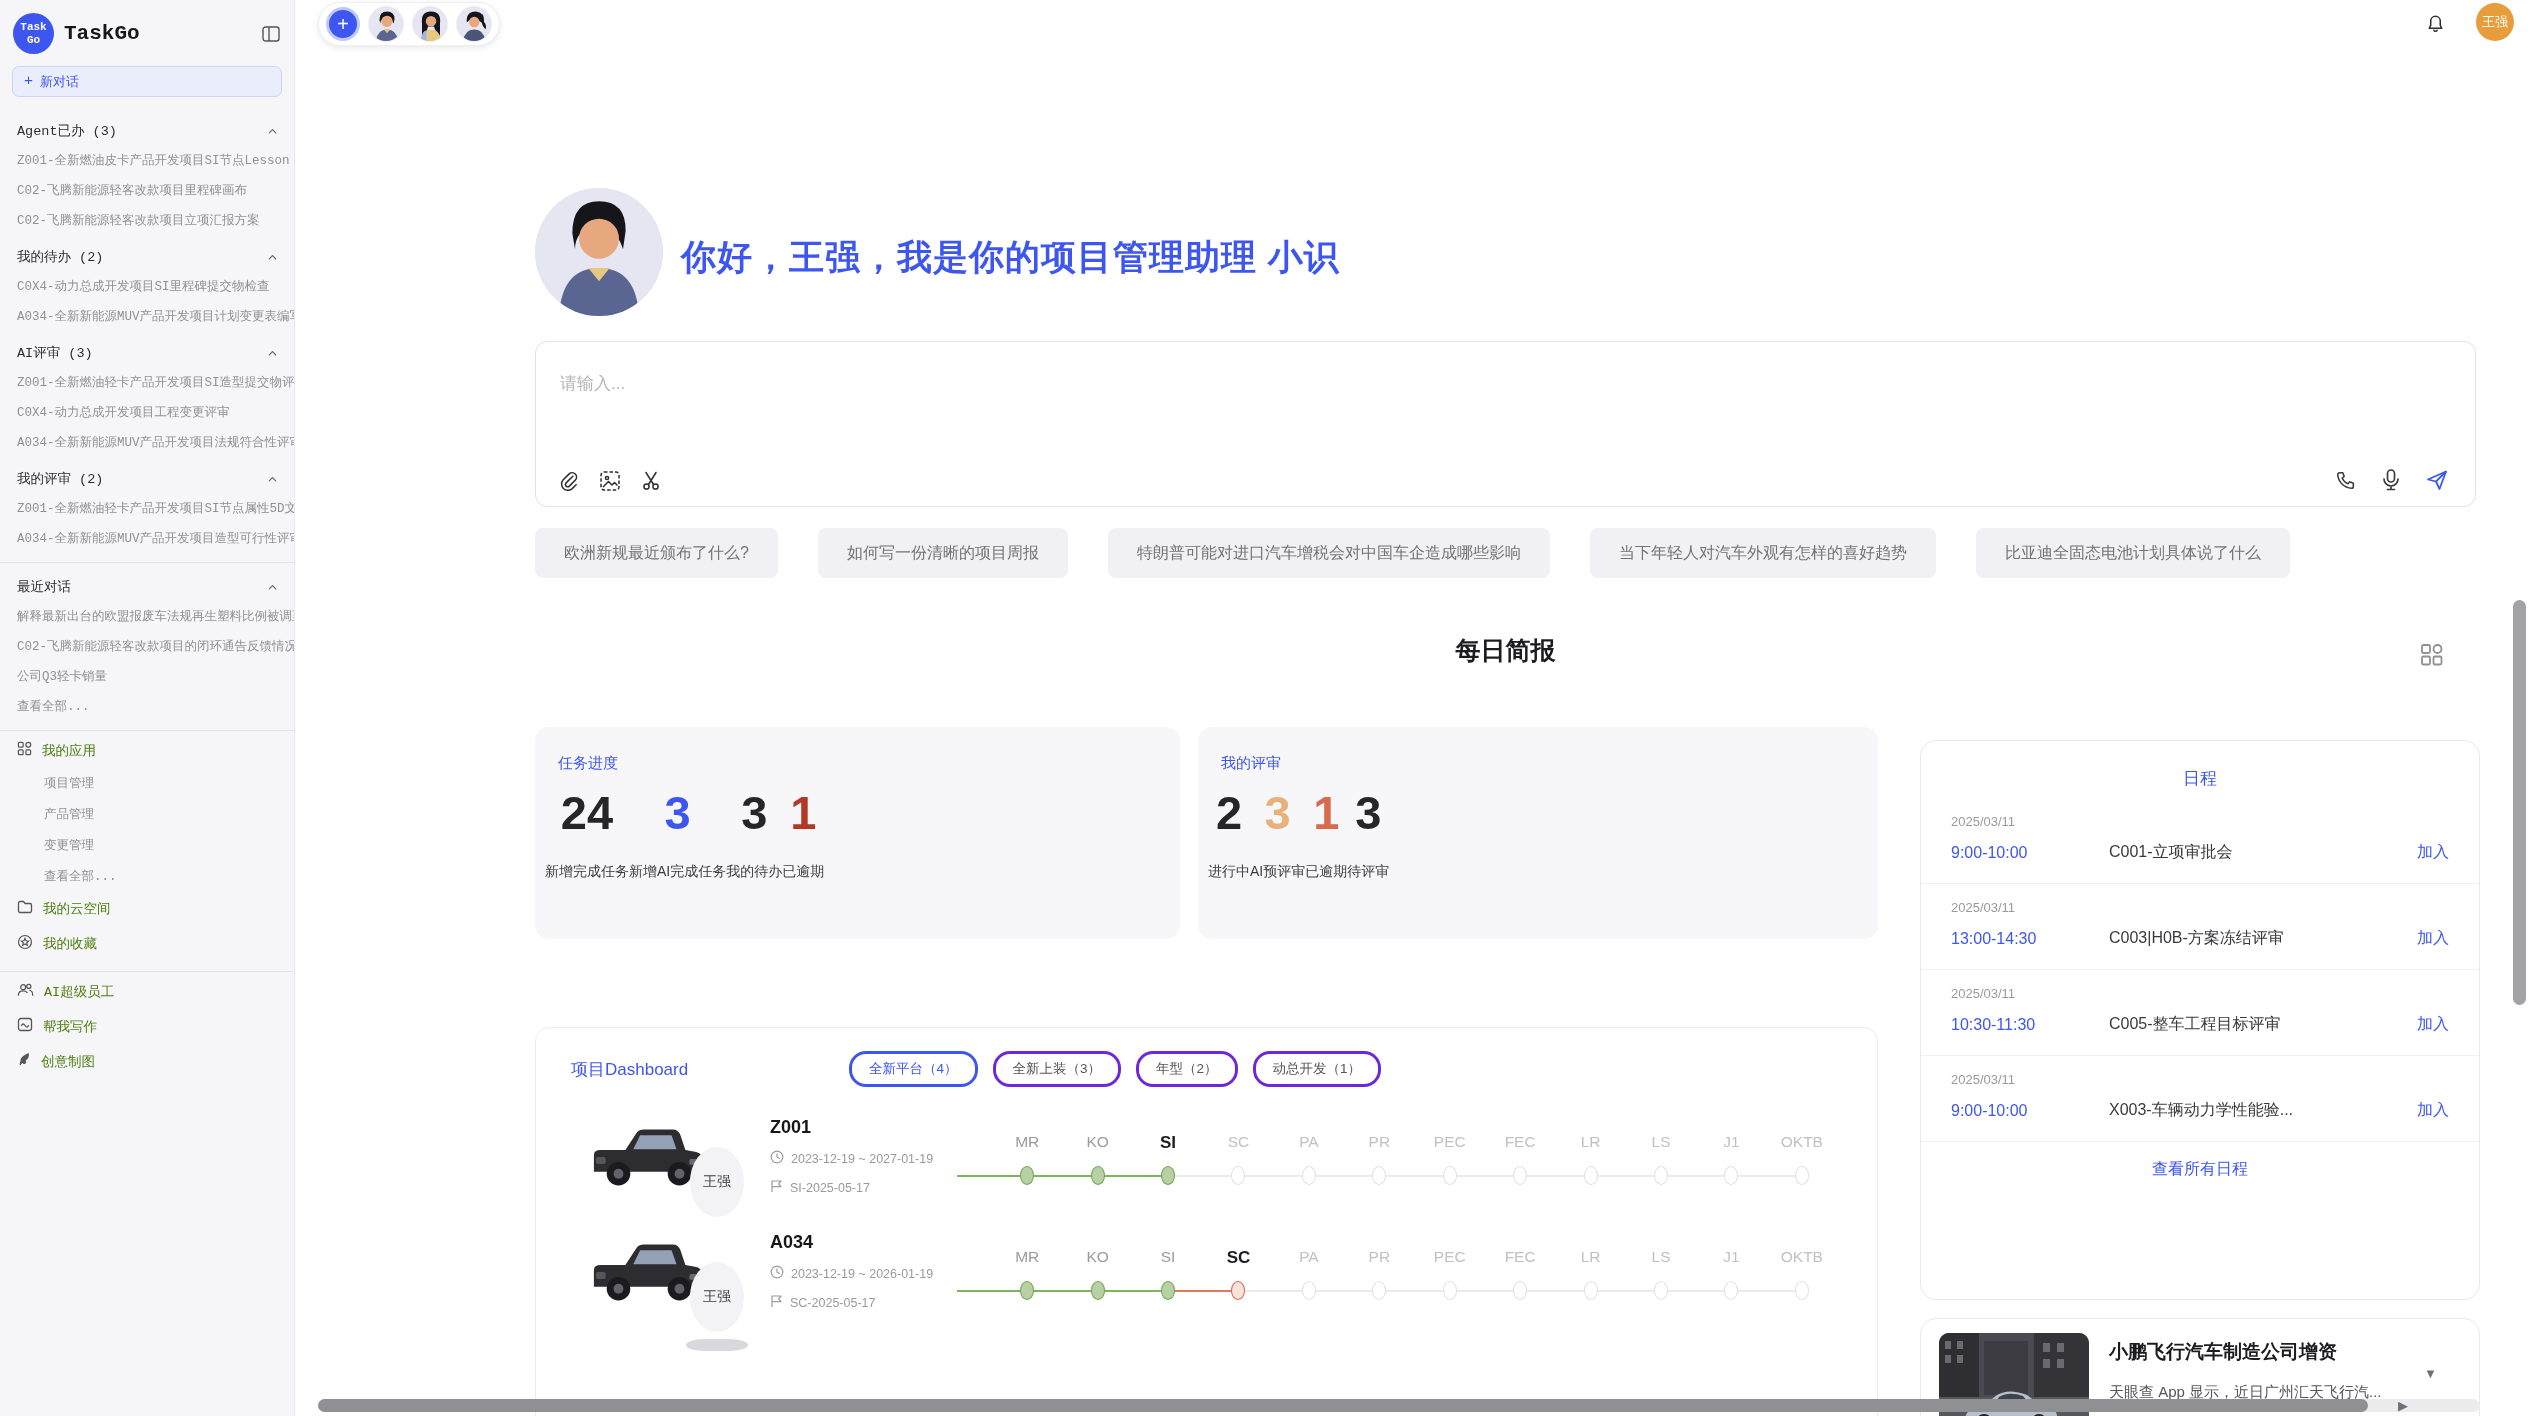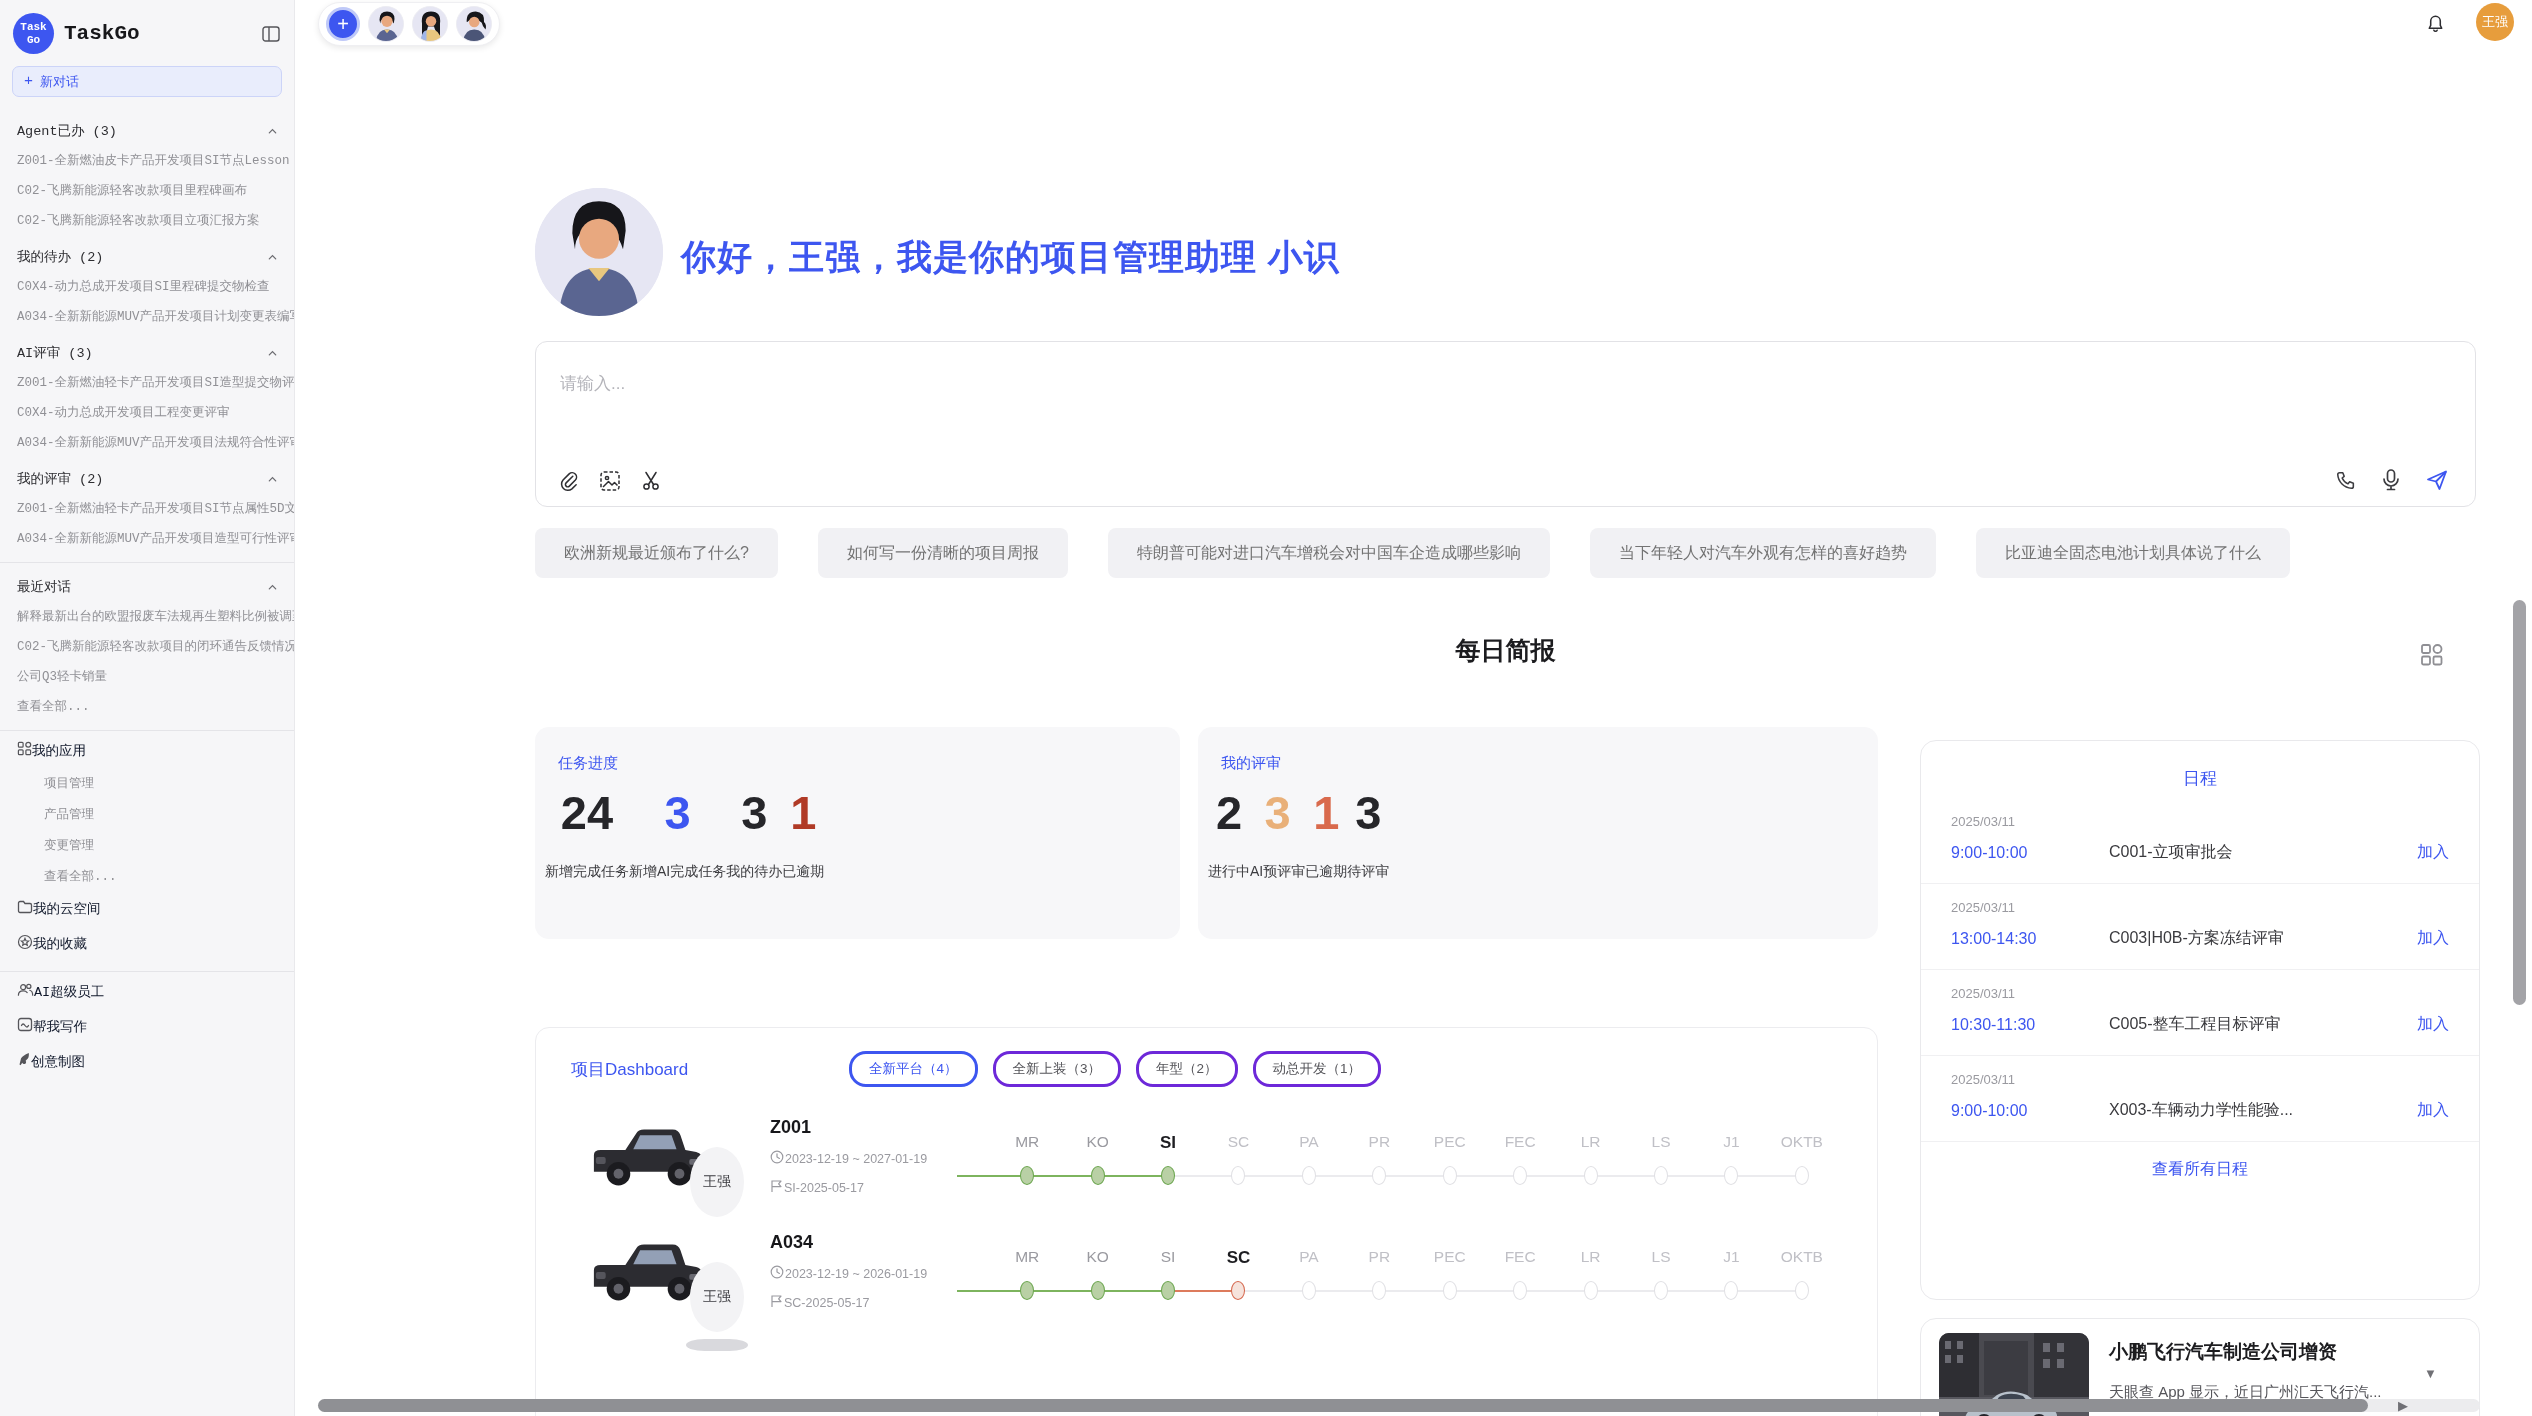--- a/index.html
+++ b/index.html
@@ -17,22 +17,22 @@
   .collapse-btn { cursor:pointer; display:flex; }
   .new-chat { margin:2px 12px 12px; height:31px; border:1px solid #ccd4f8; background:#e9edfc;
     border-radius:7px; display:flex; align-items:center; gap:7px; padding-left:11px;
     color:#3d56f0; font-size:13px; cursor:pointer; }
   .new-chat .plus { font-size:15px; }
   .sb-sec-head { display:flex; align-items:center; justify-content:space-between;
     padding:13px 16px 5px 17px; font-size:13.5px; color:#2e2e32; }
   .sb-item { padding:6.5px 16px 6.5px 17px; font-size:12.5px; color:#909095;
     white-space:nowrap; overflow:hidden; cursor:pointer; }
   .sb-div { border-top:1px solid #e4e4e8; margin:9px 0 2px; }
-  .sb-link { display:flex; align-items:center; padding:8px 16px 8px 17px;
-    font-size:13.5px; color:#0f172a; cursor:pointer; }
+  .sb-link { display:flex; align-items:center; gap:10px; padding:8px 16px 8px 17px;
+    font-size:13.5px; color:#4d7c0f; cursor:pointer; }
   .sb-sub { padding:7px 16px 7px 44px; font-size:12.5px; color:#909095; cursor:pointer; }
   .chev { display:flex; }
 
   
   #topbar-pill { position:absolute; left:318px; top:2px; height:44px; border-radius:23px;
     background:#fff; border:1px solid #efeff2; box-shadow:0 2px 6px rgba(0,0,0,.09);
     display:flex; align-items:center; gap:8px; padding:0 7px; }
   .plus-btn { width:34px; height:34px; border-radius:50%; background:#3d56f0; color:#fff;
     border:3px solid #bfc9f8; display:flex; align-items:center; justify-content:center;
     font-size:20px; line-height:1; cursor:pointer; }
@@ -84,21 +84,21 @@
   .pill { border:3px solid #6d28d9; border-radius:17px; padding:6px 17px; font-size:13.5px;
     color:#55555a; background:#fff; cursor:pointer; white-space:nowrap; }
   .pill.active { border-color:#3d56f0; color:#3d56f0; }
   .proj-row { display:flex; align-items:center; padding:30px 26px 6px 52px; }
   .truck-wrap { width:120px; height:76px; position:relative; flex:none; }
   .owner-badge { position:absolute; right:-36px; bottom:-22px; width:54px; height:70px;
     border-radius:50%; background:#f3f3f5; display:flex; align-items:center;
     justify-content:center; font-size:14px; color:#3a3a3f; }
   .proj-info { margin-left:62px; width:218px; flex:none; }
   .proj-id { font-size:18px; font-weight:700; color:#17171a; }
-  .proj-meta { display:flex; align-items:center; gap:1px; color:#9a9aa0; font-size:12.5px; margin-top:12px; }
+  .proj-meta { display:flex; align-items:center; gap:7px; color:#9a9aa0; font-size:12.5px; margin-top:12px; }
   .timeline { flex:1; display:flex; margin:4px 14px 0 4px; }
   .ms { flex:1; position:relative; text-align:center; }
   .ms::before { content:''; position:absolute; top:42px; left:-50%; width:100%; height:2.5px;
     background:#ebebee; }
   .ms.line-green::before { background:#7db45e; }
   .ms.line-red::before { background:#dd7b5c; }
   .ms .lbl { display:block; height:26px; font-size:15.5px; color:#c0c0c6; }
   .ms.near .lbl { color:#9a9aa0; }
   .ms.current .lbl { color:#1d1d21; font-weight:700; font-size:17px; }
   .ms .dot { width:14px; height:19px; border-radius:50%; background:#fff;

